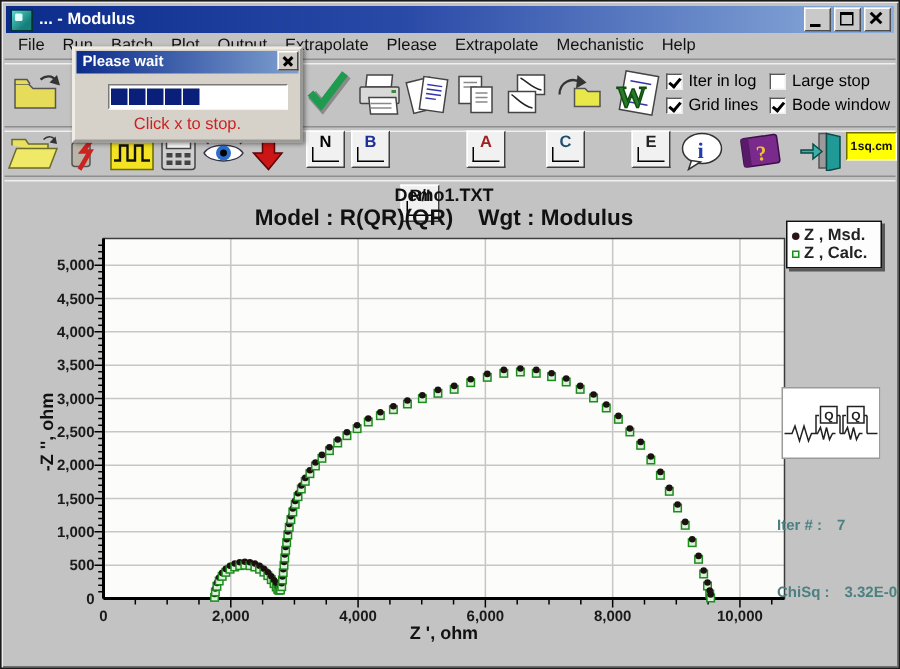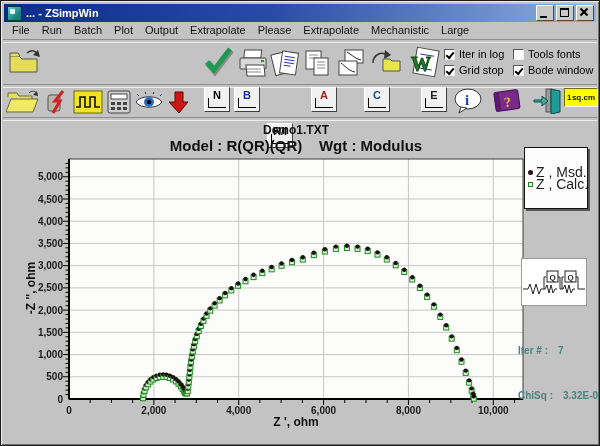--- a/index.html
+++ b/index.html
@@ -53,53 +53,53 @@
     display:flex;align-items:center;padding:1px;gap:1px;}
   .pblock{width:11px;height:11px;background:#0a1f7a;flex:0 0 auto;}
   .dlg-msg{position:absolute;left:0;right:0;top:44px;text-align:center;color:#cc2222;font-size:11px;}
   
   .chart-title{position:absolute;left:95px;width:400px;top:122px;text-align:center;font-size:12px;font-weight:bold;color:#111;}
   .chart-sub{position:absolute;left:95px;width:400px;top:136px;text-align:center;font-size:15px;font-weight:bold;color:#111;white-space:pre;}
   .xlabel{position:absolute;left:95px;width:400px;top:414px;text-align:center;font-size:12px;font-weight:bold;color:#111;}
   .ylabel{position:absolute;left:-70px;top:280px;width:200px;height:14px;text-align:center;
     font-size:12px;font-weight:bold;color:#111;transform:rotate(-90deg);}
   .legend{position:absolute;left:523px;top:146px;width:56px;background:#fdfdfd;border:1px solid #111;
-    box-shadow:2px 2px 0 rgba(0,0,0,.55);font-size:14px;font-weight:normal;color:#222;padding:18px 3px;z-index:5;}
+    box-shadow:2px 2px 0 rgba(0,0,0,.55);font-size:11px;font-weight:bold;color:#222;padding:3px 3px;z-index:5;}
   .leg-row{display:flex;align-items:center;gap:3px;height:12px;white-space:nowrap;}
   .mk-circle{width:5px;height:5px;border-radius:50%;background:#2a1418;flex:0 0 auto;}
   .mk-square{width:5px;height:5px;border:1px solid #1e8b1e;background:#eafaea;box-sizing:border-box;flex:0 0 auto;}
   .circuit-box{position:absolute;left:520px;top:257px;width:64px;height:46px;background:#fff;border:1px solid #9a9a9a;}
   .results{position:absolute;left:517px;top:312px;font-size:10px;font-weight:bold;color:#4d8080;line-height:15px;white-space:pre;}
   .results .val{margin-left:10px;}
   #chartSvg{position:absolute;left:0;top:118px;}
 </style>
 </head>
 <body>
 
 <div id="window">
 
   <div class="titlebar">
     <span class="app-icon"></span>
-    <span class="title-text">... - ZSimpWin</span>
+    <span class="title-text">... - Modulus</span>
     <span class="win-btn g-min"></span>
     <span class="win-btn g-max"></span>
     <span class="win-btn g-x"></span>
   </div>
 
   <div class="menubar" id="menubar">
       <span class="menu-item">File</span>
       <span class="menu-item">Run</span>
       <span class="menu-item">Batch</span>
       <span class="menu-item">Plot</span>
       <span class="menu-item">Output</span>
       <span class="menu-item">Extrapolate</span>
       <span class="menu-item">Please</span>
       <span class="menu-item">Extrapolate</span>
       <span class="menu-item">Mechanistic</span>
-      <span class="menu-item">Large</span>
+      <span class="menu-item">Help</span>
     </div>
 
   <div class="groove" style="top:38px"></div>
 
   <div class="tbi" style="left:6px;top:46px">
     <svg width="36" height="30" viewBox="0 0 36 30">
       <path d="M3 9h9l3 3h15v13H3z" fill="#e6dc5a" stroke="#555"></path>
       <path d="M3 9V6h8l2 3" fill="#e6dc5a" stroke="#555"></path>
       <path d="M20 6c5-4 10-2 11 3" stroke="#333" fill="none" stroke-width="1.5"></path>
       <path d="M31 3l2 7-7-2z" fill="#333"></path>
@@ -169,25 +169,25 @@
       <text x="6" y="26" font-size="20" font-weight="bold" fill="#2a7a2a" stroke="#0f4f0f" font-family="Liberation Serif, serif">W</text>
     </svg>
   </div>
 
   <div class="cb checked" style="left:443px;top:47px">
     <span class="box"></span>
     <span>Iter in log</span>
   </div>
   <div class="cb checked" style="left:443px;top:63px">
     <span class="box"></span>
-    <span>Grid stop</span>
+    <span>Grid lines</span>
   </div>
   <div class="cb" style="left:512px;top:47px">
     <span class="box"></span>
-    <span>Tools fonts</span>
+    <span>Large stop</span>
   </div>
   <div class="cb checked" style="left:512px;top:63px">
     <span class="box"></span>
     <span>Bode window</span>
   </div>
 
   <div class="groove" style="top:83px"></div>
 
   <div class="tbi" style="left:4px;top:88px">
     <svg width="36" height="26" viewBox="0 0 36 26">
@@ -266,20 +266,34 @@
     </svg>
   </div>
 
   <div class="unit-field">
     <span>1</span>
     <span>sq.cm</span>
   </div>
 
   <div class="groove" style="top:116px"></div>
 
+  <div class="dialog">
+    <div class="dlg-title">
+      <span>Please wait</span>
+    </div>
+    <div class="dlg-close"></div>
+    <div class="pbar" id="pbar">
+        <span class="pblock"></span>
+        <span class="pblock"></span>
+        <span class="pblock"></span>
+        <span class="pblock"></span>
+        <span class="pblock"></span>
+      </div>
+    <div class="dlg-msg">Click x to stop.</div>
+  </div>
 
   <div class="chart-title">Demo1.TXT</div>
   <div class="chart-sub">Model : R(QR)(QR)    Wgt : Modulus</div>
 
   <div class="legend">
     <div class="leg-row">
       <span class="mk-circle"></span>
       <span>Z , Msd.</span>
     </div>
     <div class="leg-row">

